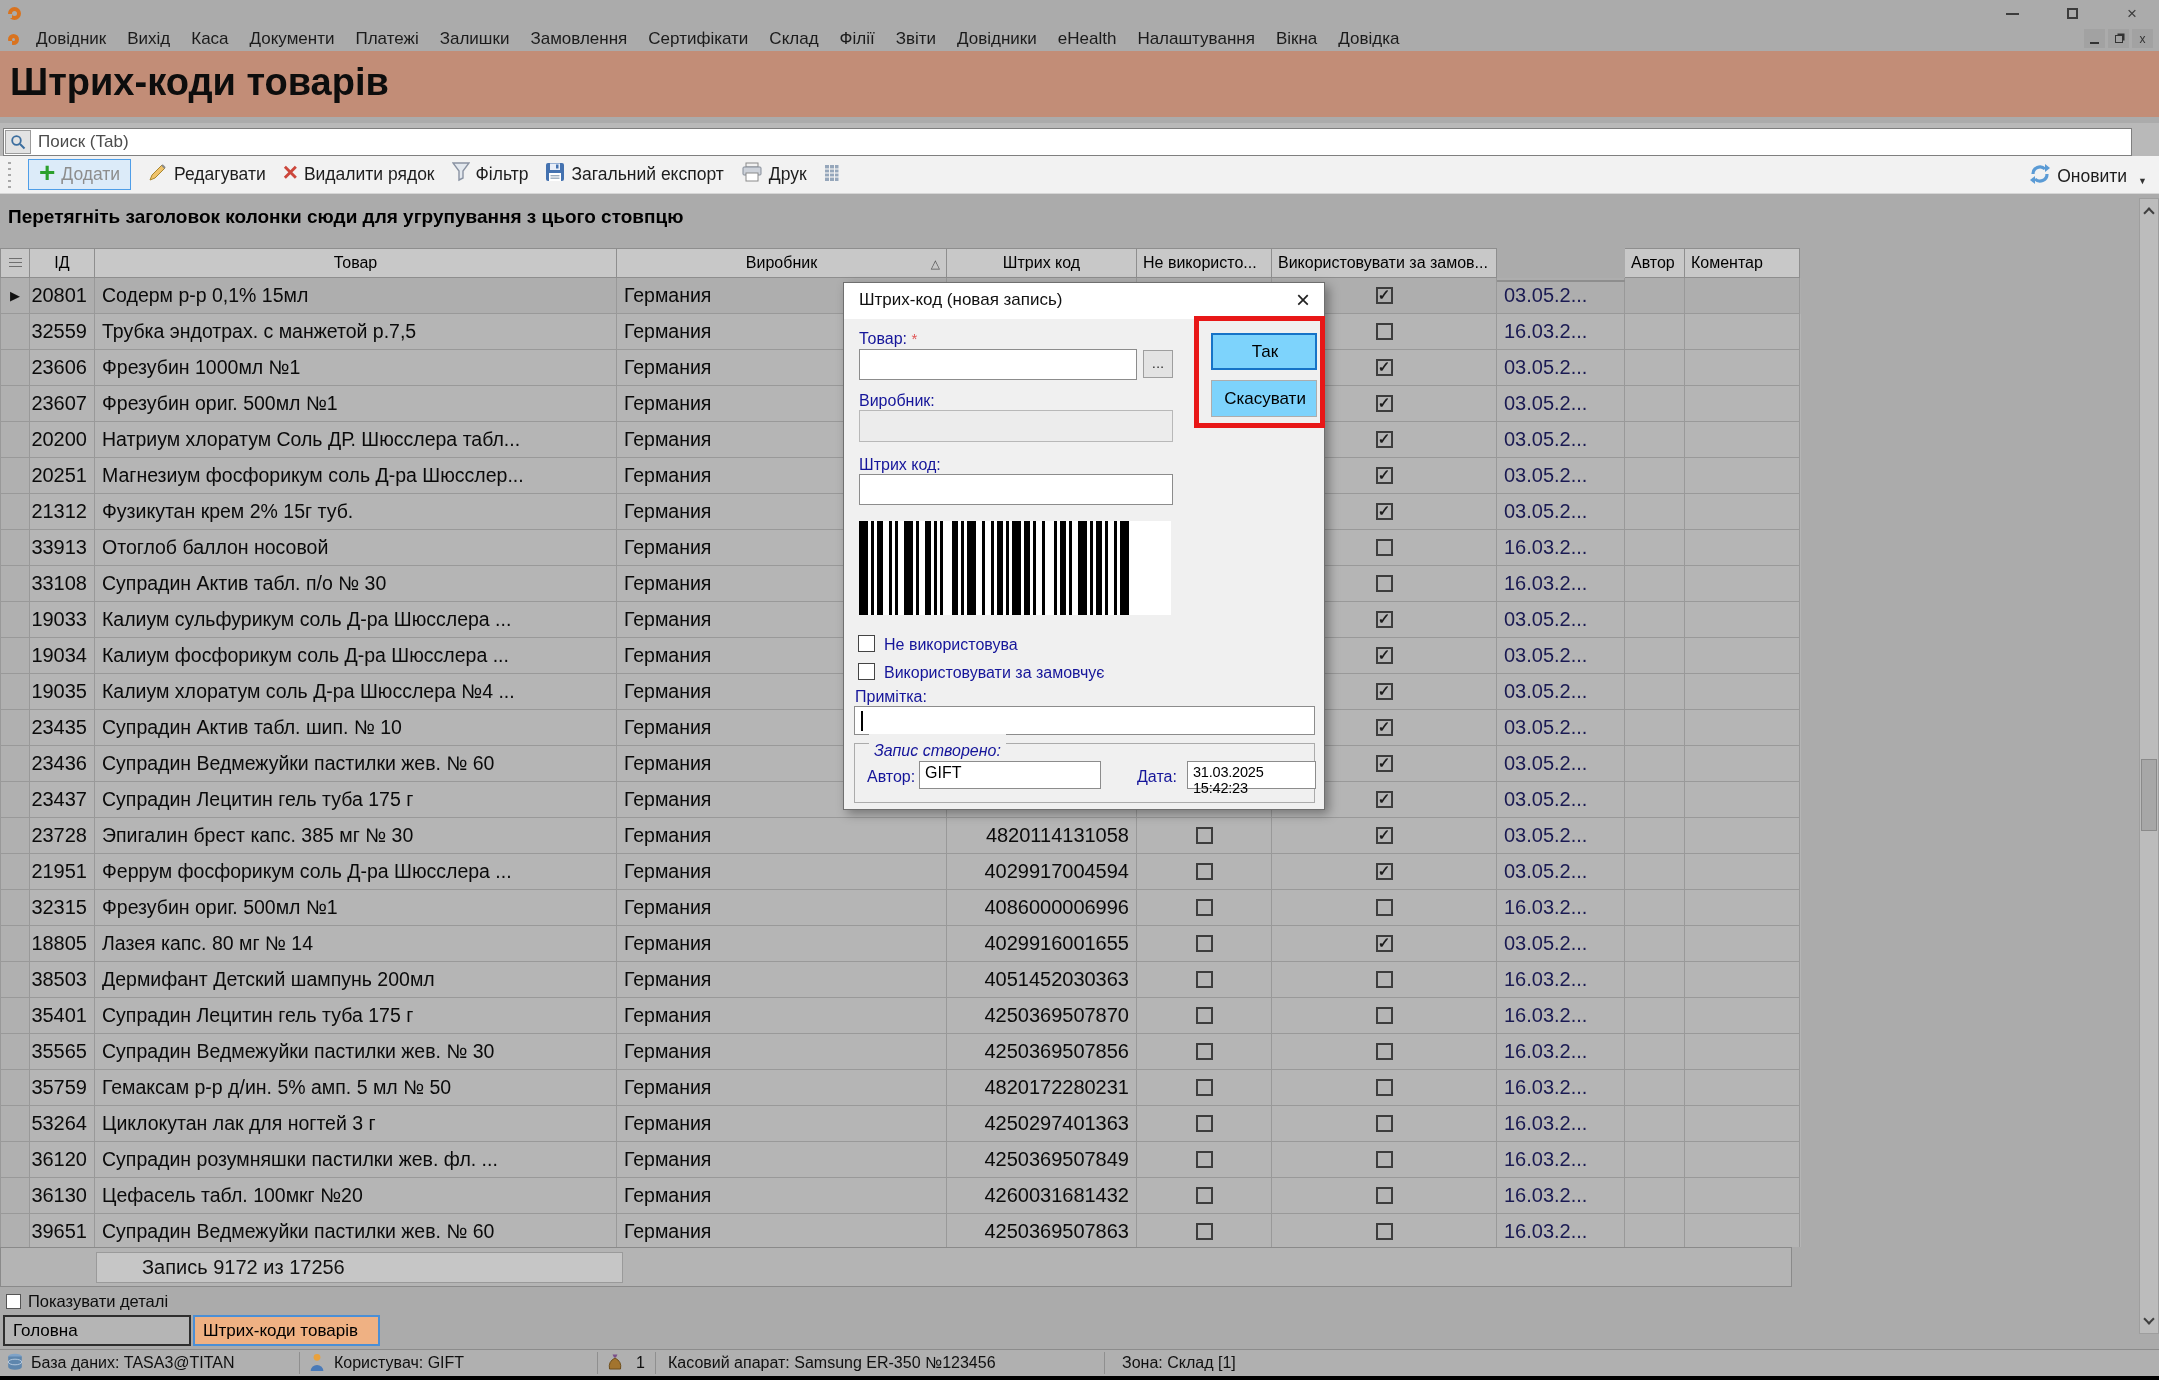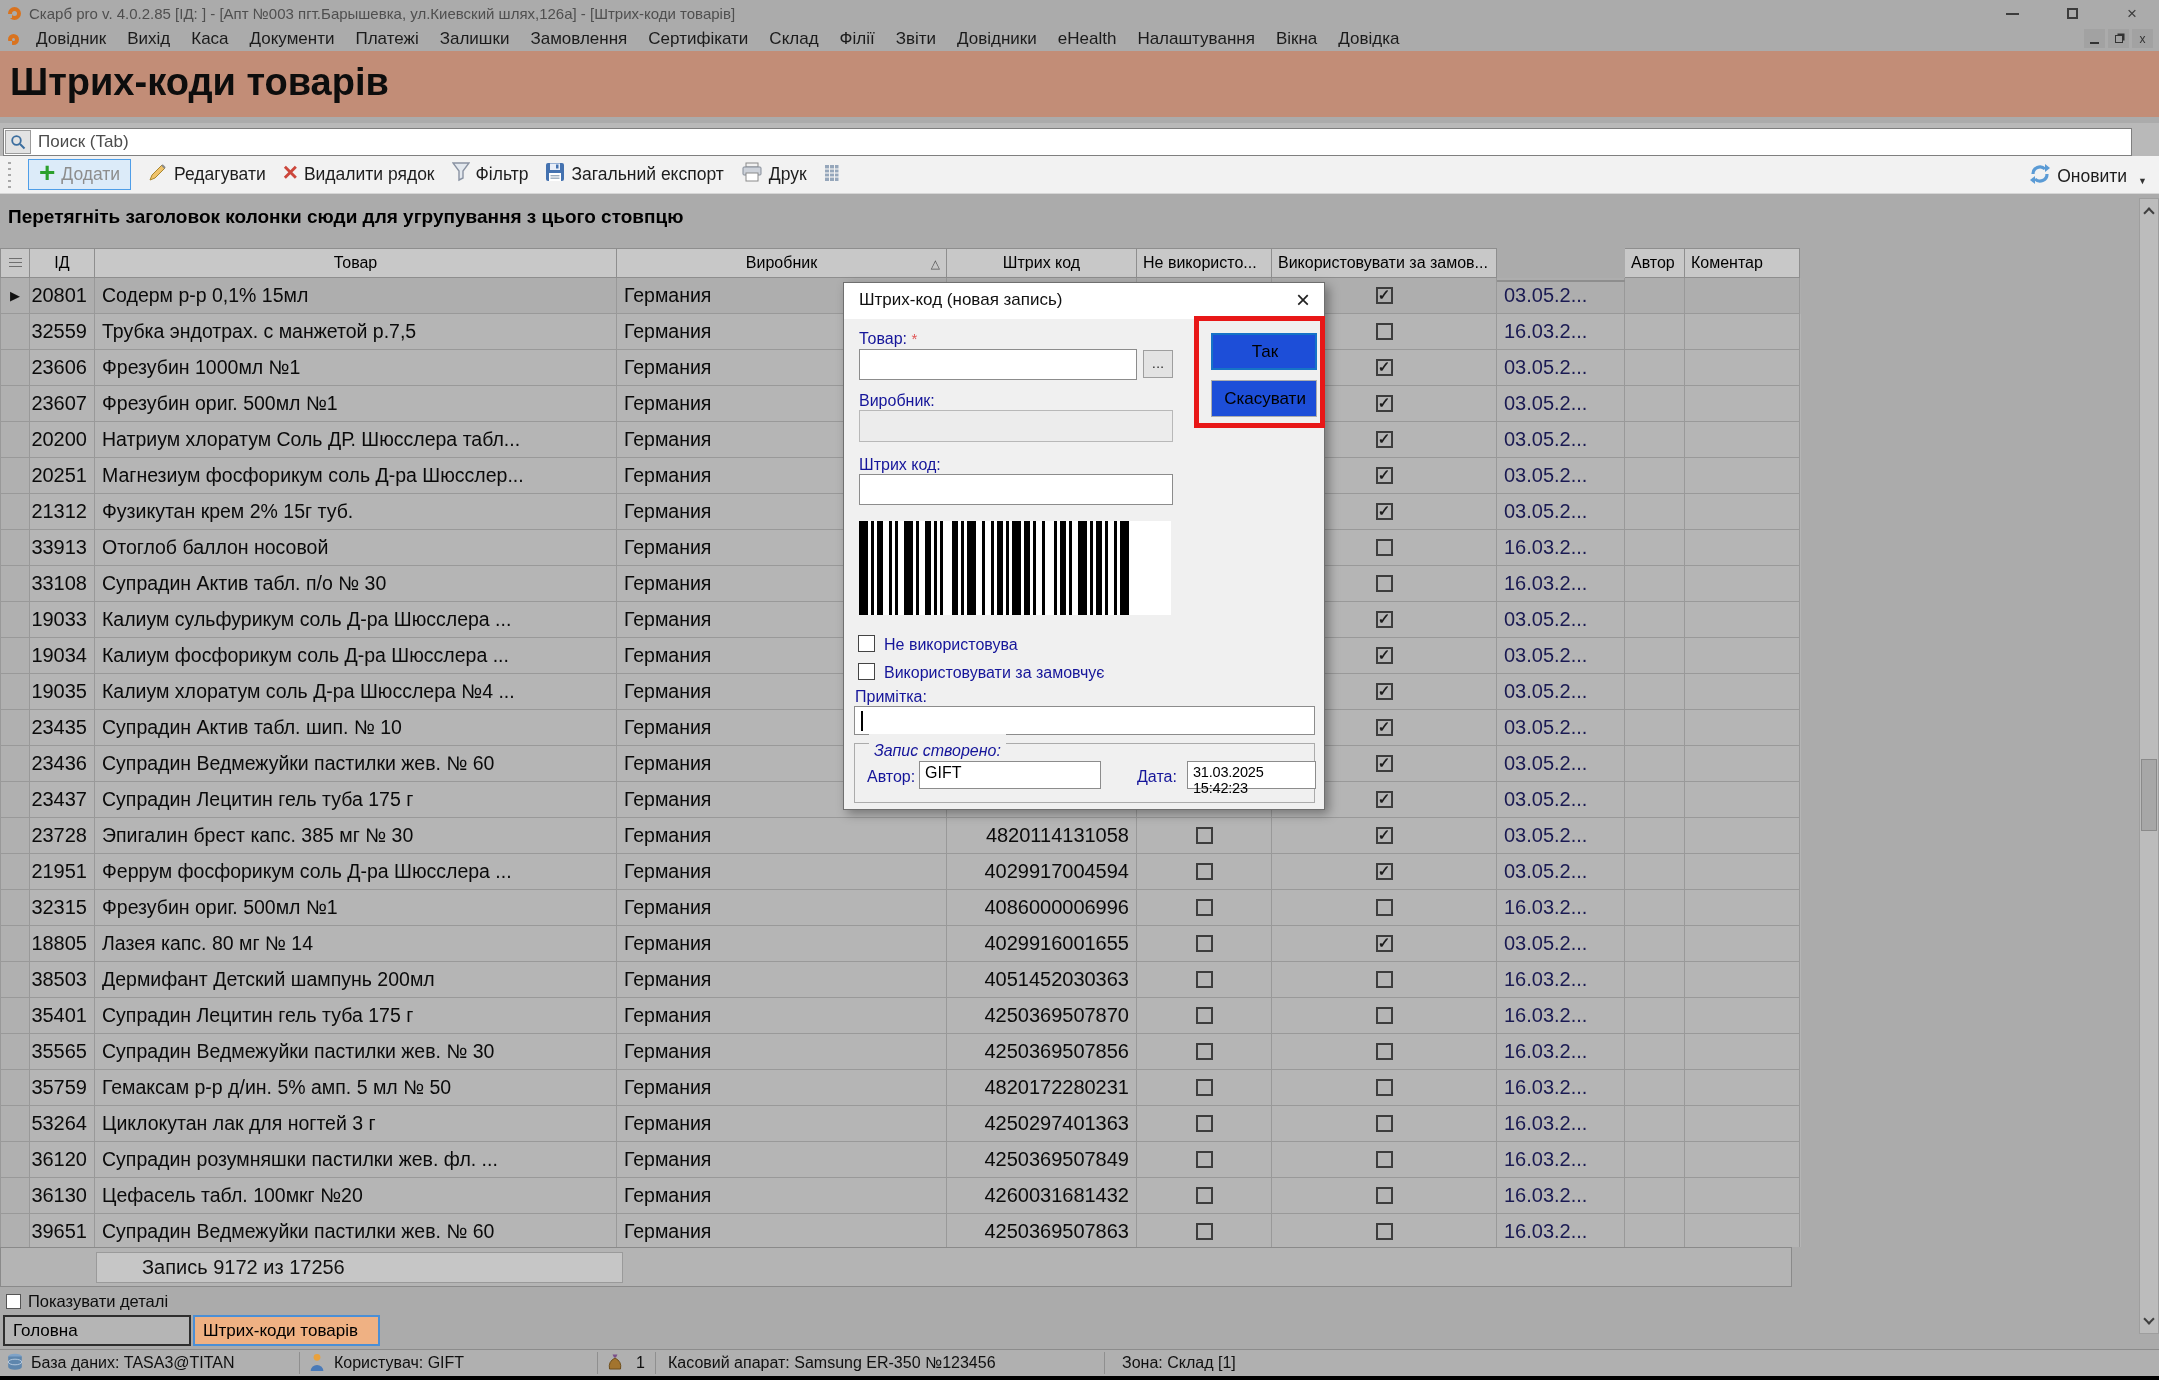--- a/index.html
+++ b/index.html
@@ -98,35 +98,34 @@
   .req{color:#e05555;font-size:15px;}
   .dinput{position:absolute;background:#fff;border:1px solid #8c8c8c;font-size:17px;color:#000;padding:2px 5px;}
   .dinput.disabled{background:#ececec;border-color:#b8b8b8;}
   .browse{position:absolute;left:299px;top:67px;width:30px;height:28px;background:#e3e3e3;border:1px solid #9e9e9e;font-size:15px;text-align:center;line-height:24px;color:#333;}
   .barcode{position:absolute;left:15px;top:238px;width:312px;height:94px;background:#fff;display:flex;align-items:stretch;overflow:hidden;}
   .bar{background:#000;height:100%;}
   .dcb{position:absolute;width:17px;height:17px;background:#fff;border:1px solid #444;}
   .gbox{position:absolute;left:10px;top:460px;width:461px;height:60px;border:1px solid #ababab;}
   .glegend{position:absolute;left:14px;top:-10px;background:#f0f0f0;padding:8px 5px;font-size:16px;color:var(--navy,#15159a);font-style:italic;}
   .caret{position:absolute;left:6px;top:4px;width:1.5px;height:20px;background:#000;}
-  .dbtn{position:absolute;left:367px;width:106px;height:37px;background:#1d4ed8;border:1px solid #adadad;font-family:inherit;font-size:17px;color:#000;padding-left:8px;}
+  .dbtn{position:absolute;left:367px;width:106px;height:37px;background:#7dd3fc;border:1px solid #adadad;font-family:inherit;font-size:17px;color:#000;padding-left:8px;}
   .dbtn.ok{top:50px;border:2px solid var(--okblue,#1673c7);}
   .dbtn.cancel{top:97px;}
   .annotation{position:absolute;left:350px;top:33px;width:131px;height:112px;border:5px solid var(--ann,#e81717);z-index:5;pointer-events:none;}
 </style>
 </head>
 <body>
 
 <div class="app">
 
   <div class="titlebar">
     <span class="app-ring">
         <i></i>
       </span>
-    <span class="title-text">Скарб pro v. 4.0.2.85 [ІД:      ] - [Апт №003 пгт.Барышевка, ул.Киевский шлях,126а] - [Штрих-коди товарів]</span>
     <div class="win-controls">
       <span class="wc">
           <i class="minus"></i>
         </span>
       <span class="wc">
           <i class="maxi"></i>
         </span>
       <span class="wc">×</span>
     </div>
   </div>

